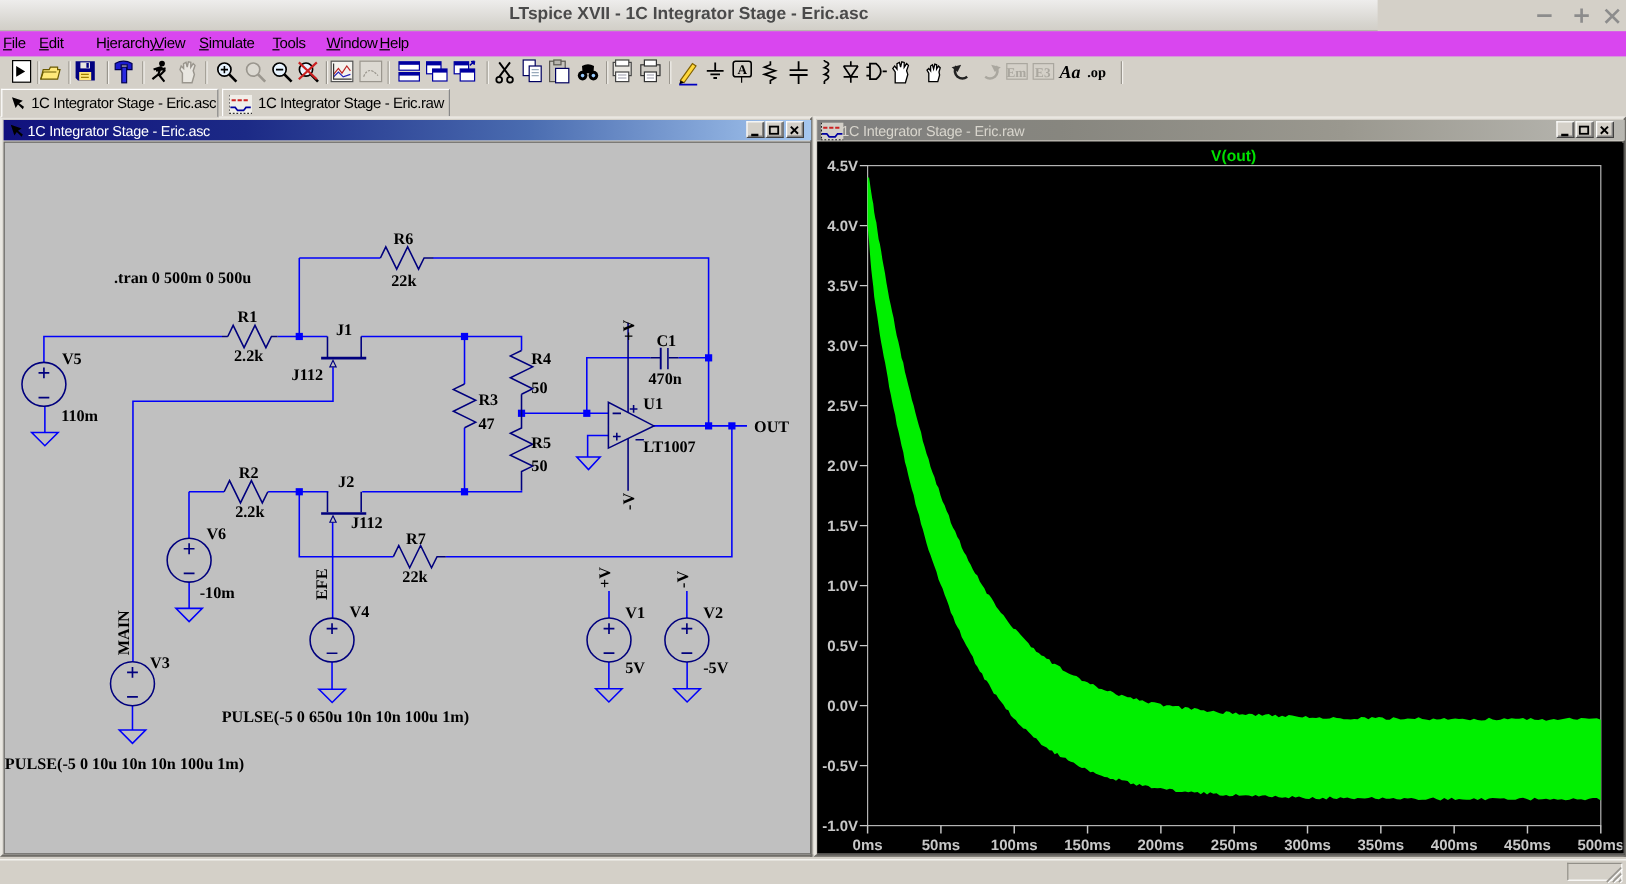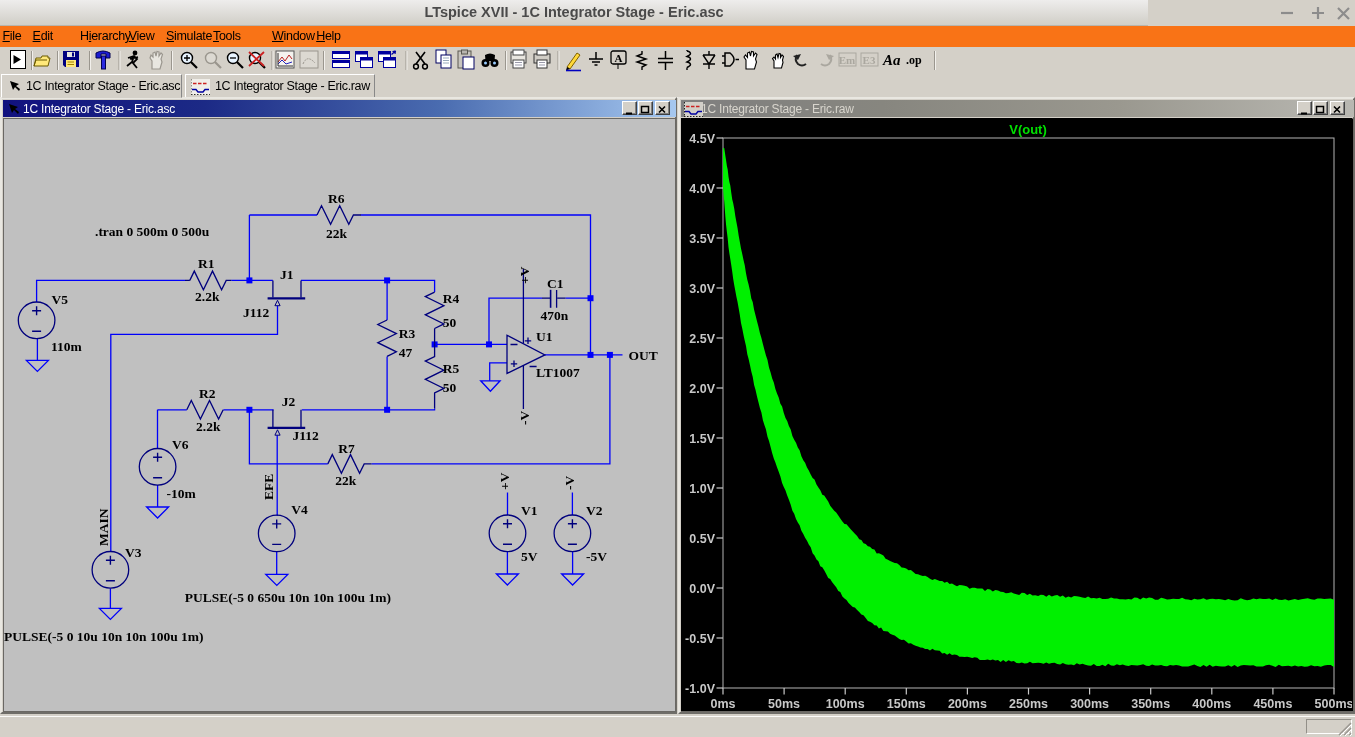--- a/index.html
+++ b/index.html
@@ -1,18 +1,18 @@
 <!DOCTYPE html>
 <html><head><meta charset="utf-8"><style>
 *{margin:0;padding:0;box-sizing:border-box}
 html,body{width:1355px;height:737px;overflow:hidden;font-family:"Liberation Sans",sans-serif;background:#d4d0c8}
 .abs{position:absolute}
 #titlebar{position:absolute;left:0;top:0;width:1148px;height:26px;background:linear-gradient(#eeedec,#d6d4ce 80%,#d2cfc8);border-bottom:1px solid #b8b5ad}
 #titlebar .t{position:absolute;top:4px;width:100%;text-align:center;font-size:14.5px;font-weight:bold;color:#4a4a4a}
-#menubar{position:absolute;left:0;top:26px;width:1355px;height:21px;background:#f97316;font-size:12.5px;color:#000;letter-spacing:-0.3px}
+#menubar{position:absolute;left:0;top:26px;width:1355px;height:21px;background:#d946ef;font-size:12.5px;color:#000;letter-spacing:-0.3px}
 #menubar span{position:absolute;top:3px}
 #tabs{position:absolute;left:0;top:74px;width:1355px;height:24px;background:#d4d0c8}
 .tab{position:absolute;top:0;height:23px;background:#d4d0c8;border:1px solid #888;border-bottom:none;border-top-color:#fff;border-left-color:#fff;font-size:12.5px;letter-spacing:-0.35px}
 .tab .txt{position:absolute;top:4px;white-space:nowrap}
 #tabline{position:absolute;left:0;top:97px;width:1355px;height:1px;background:#f0eeea}
 .win{position:absolute;background:#d4d0c8;border-top:2px solid #e9e7e1;border-left:2px solid #e9e7e1;border-right:2px solid #6f6d68;border-bottom:2px solid #6f6d68}
 .wtitle{position:absolute;left:0px;top:0.5px;height:17.5px;font-size:12px;color:#fff;letter-spacing:-0.2px}
 .wtitle .txt{position:absolute;left:20px;top:2.5px;white-space:nowrap}
 .cbtns{position:absolute;top:2px;height:14px}
 .cb{position:absolute;top:0;width:15px;height:14px;background:#d4d0c8;border:1px solid #404040;border-top-color:#fff;border-left-color:#fff;box-shadow:inset -1px -1px 0 #808080}
@@ -29,21 +29,21 @@
         <path d="M63,8 L74,19 M74,8 L63,19"></path>
       </g>
     </svg>
   </div>
 <div id="menubar">
     <span style="left:2.5px"><u>F</u>ile</span>
     <span style="left:32.6px"><u>E</u>dit</span>
     <span style="left:80px">H<u>i</u>erarchy</span>
     <span style="left:128.7px"><u>V</u>iew</span>
     <span style="left:165.9px"><u>S</u>imulate</span>
-    <span style="left:213px"><u>T</u>ools</span>
+    <span style="left:227px"><u>T</u>ools</span>
     <span style="left:272px"><u>W</u>indow</span>
     <span style="left:316.2px"><u>H</u>elp</span>
   </div>
 <svg id="toolbar-svg" class="abs" style="left:0;top:47px" width="1355" height="27" viewBox="0 47 1355 27">
     <path d="M31.5,51 V70" stroke="#9a968e" stroke-width="1"></path>
     <path d="M32.5,51 V70" stroke="#f2f0ec" stroke-width="1"></path>
     <path d="M57.5,51 V70" stroke="#9a968e" stroke-width="1"></path>
     <path d="M58.5,51 V70" stroke="#f2f0ec" stroke-width="1"></path>
     <path d="M89.5,51 V70" stroke="#9a968e" stroke-width="1"></path>
     <path d="M90.5,51 V70" stroke="#f2f0ec" stroke-width="1"></path>

